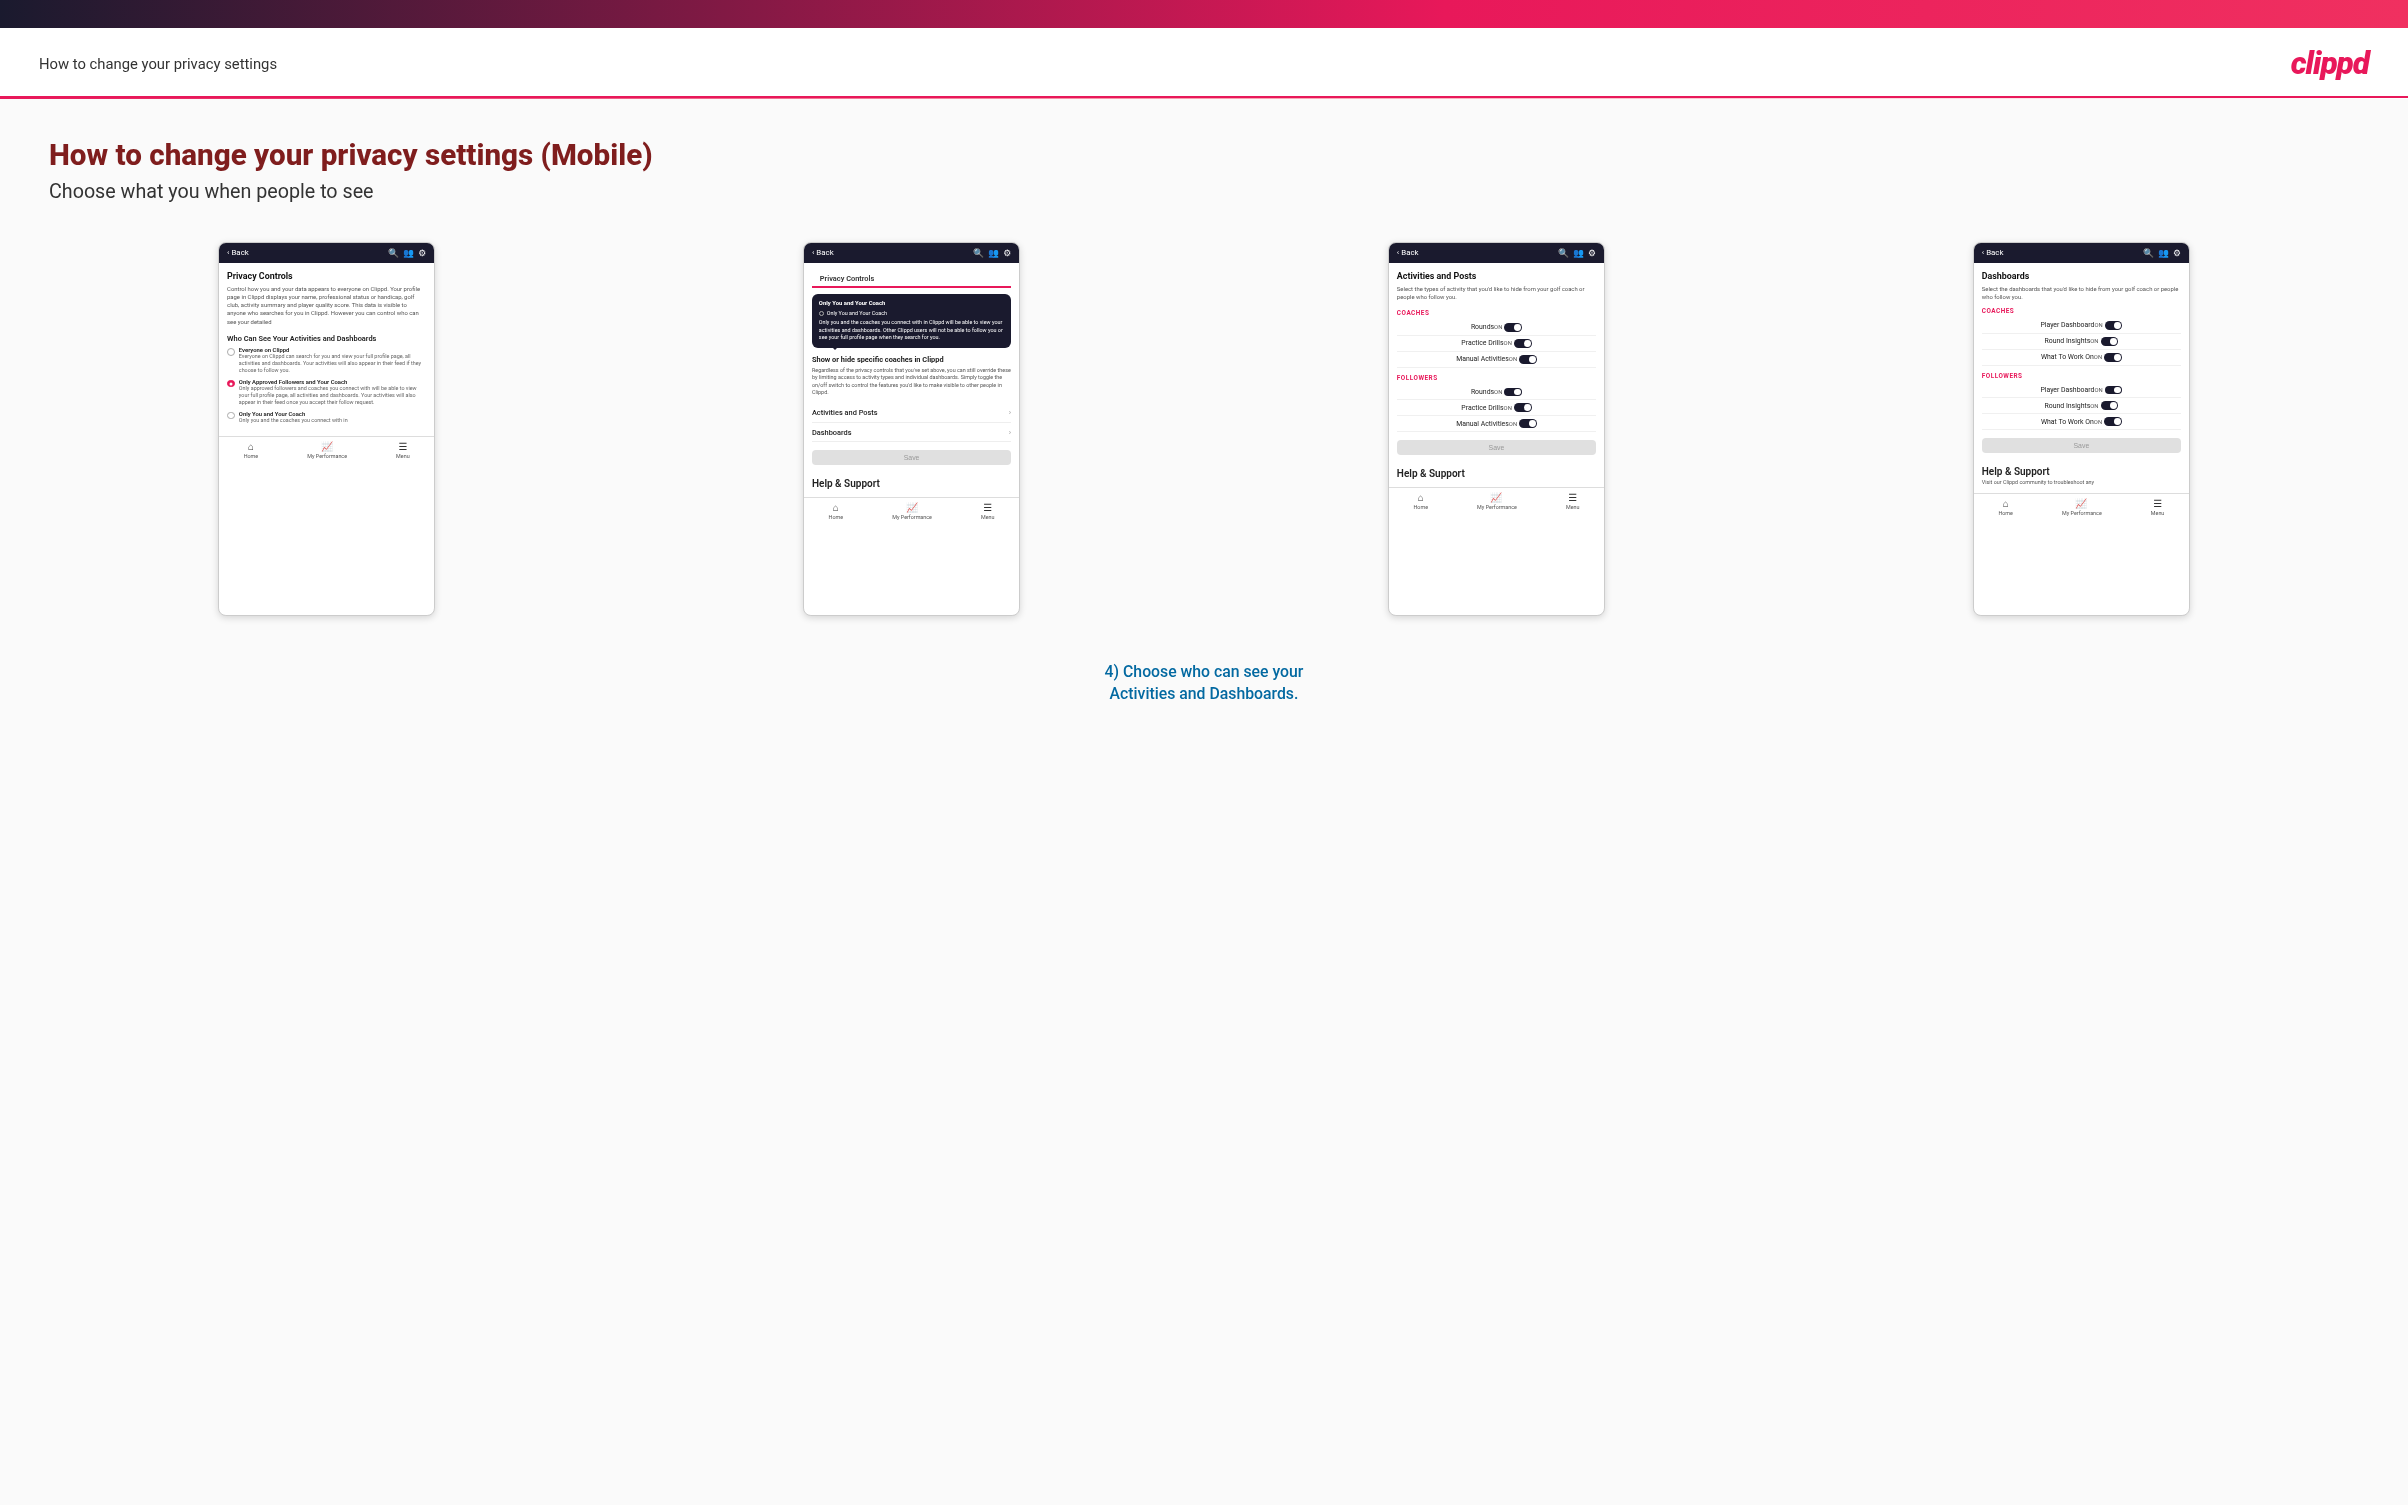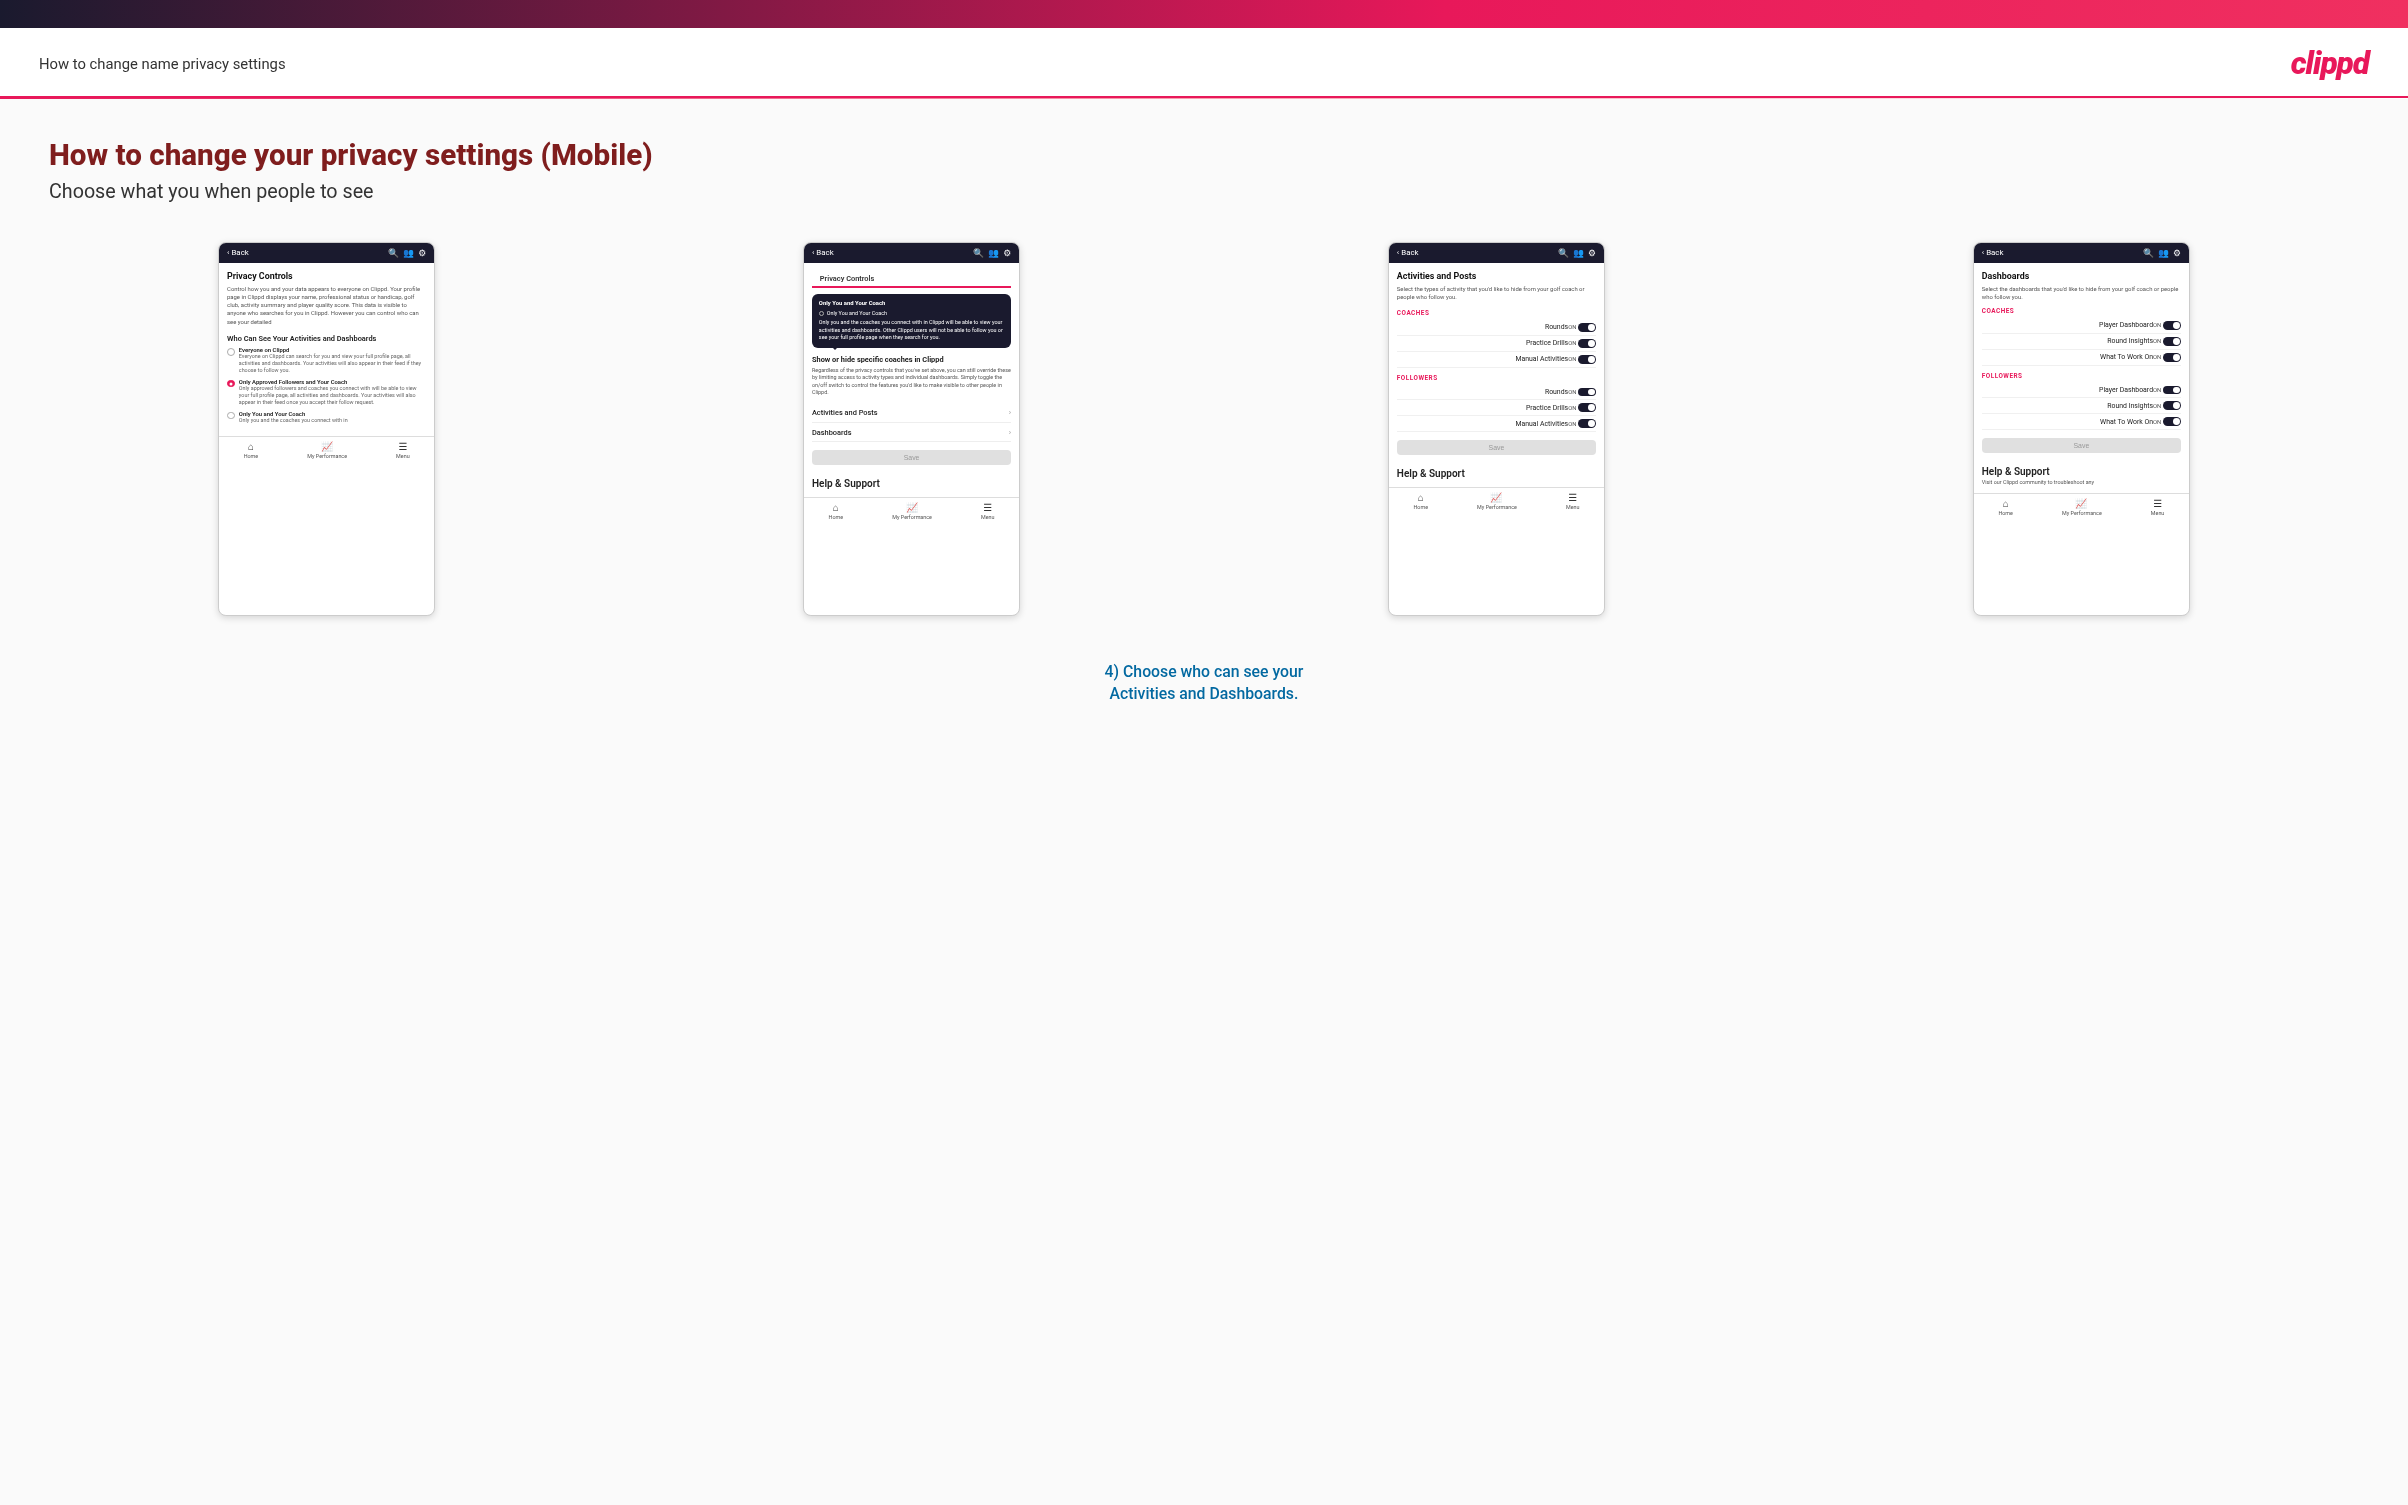--- a/index.html
+++ b/index.html
@@ -298,21 +298,21 @@
     .activities-section-header {
       font-size: 6.4px;
       font-weight: 700;
       color: #e8185a;
       letter-spacing: 0.5px;
       margin-top: 5.9px;
       margin-bottom: 3px;
     }
     .toggle-row {
       display: flex;
-      justify-content: flex-end;
+      justify-content: center;
       align-items: center;
       padding: 3px 0;
       border-bottom: 0.5px solid #f0f0f0;
     }
     .toggle-label {
       font-size: 6.9px;
       color: #222;
     }
     .toggle-switch {
       display: flex;
@@ -388,21 +388,21 @@
       background: linear-gradient(90deg, #e8185a, #f9a0b0, transparent);
       margin-bottom: 0;
     }
   </style>
 </head>
 <body>
 
 <div class="top-bar"></div>
 
 <div class="header">
-  <span class="header-title">How to change name privacy settings</span>
+  <span class="header-title">How to change your privacy settings</span>
   <span class="logo">clippd</span>
 </div>
 <div class="divider"></div>
 
 <div class="main">
   <h1 class="page-heading">How to change your privacy settings (Mobile)</h1>
   <p class="page-subheading">Choose what you when people to see</p>
 
   <div class="screens-row">
 

